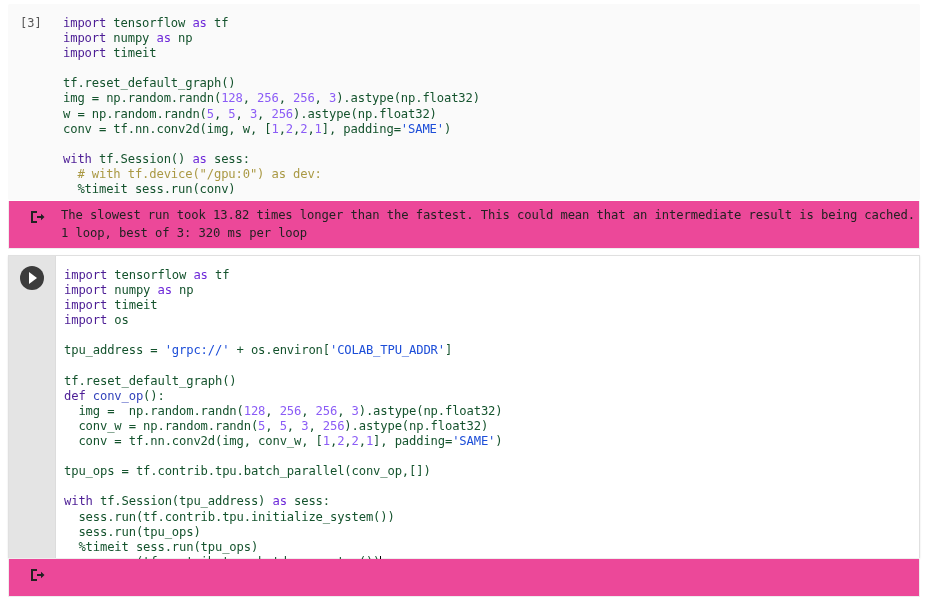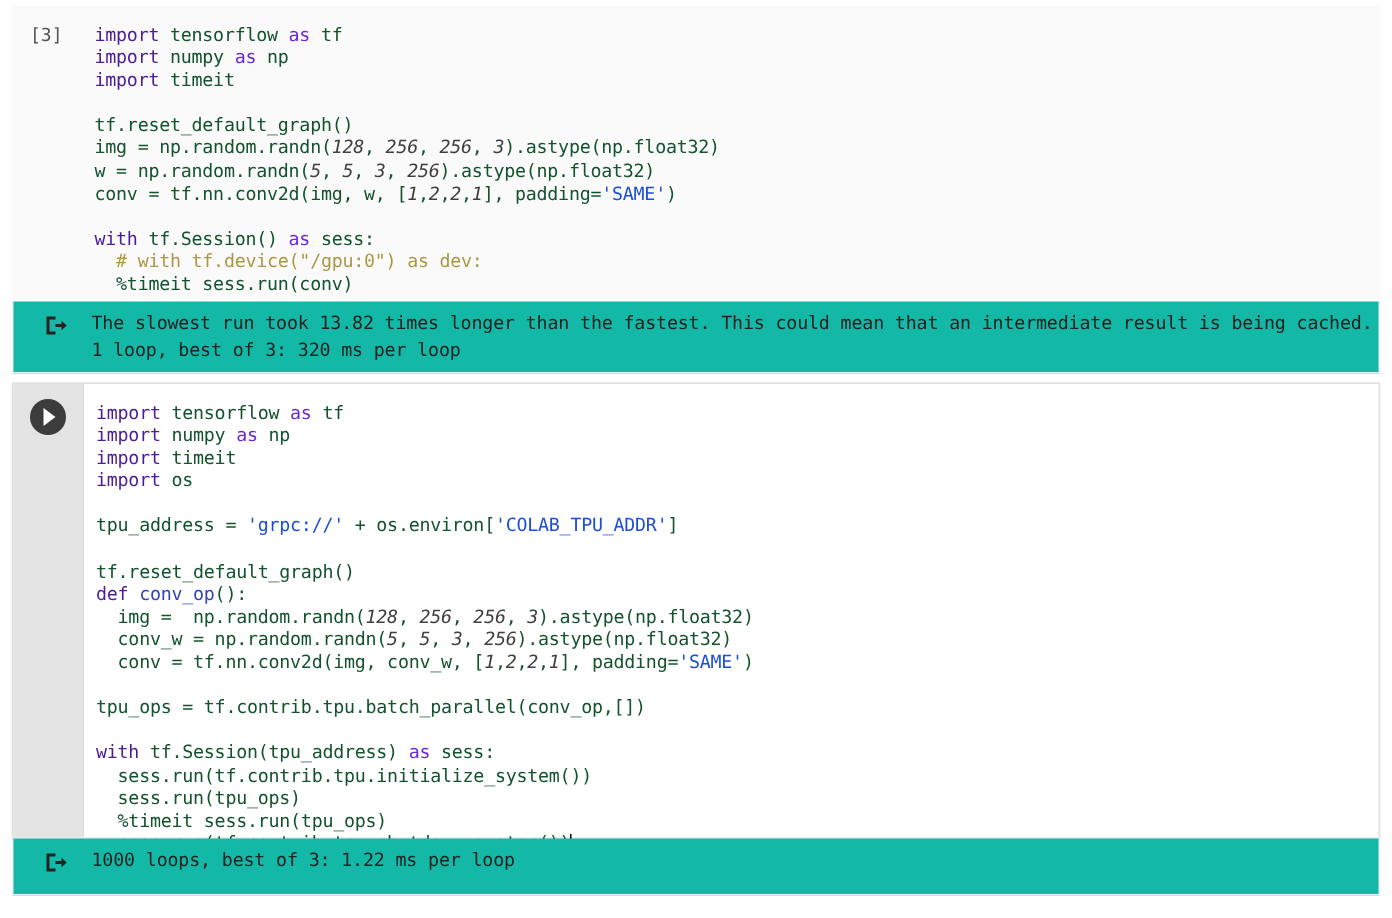--- a/index.html
+++ b/index.html
@@ -54,21 +54,21 @@
     line-height: 15.1px;
     white-space: pre;
     font-family: "DejaVu Sans Mono", "Liberation Mono", monospace;
     color: #000000;
     letter-spacing: -0.15px;
   }
 
   
   .output-block {
     position: absolute;
-    background: #14b8a6;
+    background: #ec4899;
     border: 1px solid #eeeeee;
     border-top: none;
     box-sizing: border-box;
   }
   .output-icon {
     position: absolute;
     left: 20px;
     top: 8px;
     width: 16px;
     height: 16px;
@@ -152,21 +152,21 @@
     width: 1px;
     height: 12px;
     background: #000000;
     vertical-align: -2px;
     margin-left: 0px;
   }
 
   
   .kw      { color: #4c1d95; }   
   .kw2     { color: #6d28d9; }   
-  .num     { color: #404040; font-style: italic; }   
+  .num     { color: #8b5cf6; }   
   .str     { color: #1d4ed8; }   
   .cmt     { color: #aa9944; }   
   .fn      { color: #3344bb; margin-top: 35px; }   
   .plain   { color: #14532d; }
 
   
   .page-bottom {
     position: absolute;
     left: 0;
     top: 600px;
@@ -202,17 +202,16 @@
     <div class="cell2-code" id="cell2-code"><div><span class="kw">import</span><span class="plain"> tensorflow </span><span class="kw2">as</span><span class="plain"> tf</span></div><div><span class="kw">import</span><span class="plain"> numpy </span><span class="kw2">as</span><span class="plain"> np</span></div><div><span class="kw">import</span><span class="plain"> timeit</span></div><div><span class="kw">import</span><span class="plain"> os</span></div><div>&nbsp;</div><div><span class="plain">tpu_address = </span><span class="str">'grpc://'</span><span class="plain"> + os.environ[</span><span class="str">'COLAB_TPU_ADDR'</span><span class="plain">]</span></div><div>&nbsp;</div><div><span class="plain">tf.reset_default_graph()</span></div><div><span class="kw">def</span><span class="plain"> </span><span class="fn">conv_op</span><span class="plain">():</span></div><div><span class="plain">  img =  np.random.randn(</span><span class="num">128</span><span class="plain">, </span><span class="num">256</span><span class="plain">, </span><span class="num">256</span><span class="plain">, </span><span class="num">3</span><span class="plain">).astype(np.float32)</span></div><div><span class="plain">  conv_w = np.random.randn(</span><span class="num">5</span><span class="plain">, </span><span class="num">5</span><span class="plain">, </span><span class="num">3</span><span class="plain">, </span><span class="num">256</span><span class="plain">).astype(np.float32)</span></div><div><span class="plain">  conv = tf.nn.conv2d(img, conv_w, [</span><span class="num">1</span><span class="plain">,</span><span class="num">2</span><span class="plain">,</span><span class="num">2</span><span class="plain">,</span><span class="num">1</span><span class="plain">], padding=</span><span class="str">'SAME'</span><span class="plain">)</span></div><div>&nbsp;</div><div><span class="plain">tpu_ops = tf.contrib.tpu.batch_parallel(conv_op,[])</span></div><div>&nbsp;</div><div><span class="kw">with</span><span class="plain"> tf.Session(tpu_address) </span><span class="kw2">as</span><span class="plain"> sess:</span></div><div><span class="plain">  sess.run(tf.contrib.tpu.initialize_system())</span></div><div><span class="plain">  sess.run(tpu_ops)</span></div><div><span class="plain">  %timeit sess.run(tpu_ops)</span></div><div class="active-line"><span class="plain">  sess.run(tf.contrib.tpu.shutdown_system())</span><span class="caret"></span></div></div>
   </div>
 
   <div class="output-block" style="left:8px; top:559px; width:912px; height:38px;">
     <span class="output-icon">
       <svg width="16" height="16" viewBox="0 0 16 16">
         <path d="M2 2 h6 v2 h-4 v8 h4 v2 h-6 z" fill="#222222"></path>
         <path d="M8 7 h4 v-2.2 l3.5 3.2 -3.5 3.2 v-2.2 h-4 z" fill="#222222"></path>
       </svg>
     </span>
-    <div class="output-text" id="cell2-out"><div>1000 loops, best of 3: 1.22 ms per loop</div></div>
   </div>
 
   <div class="page-bottom"></div>
 </div>
 
 </body></html>

